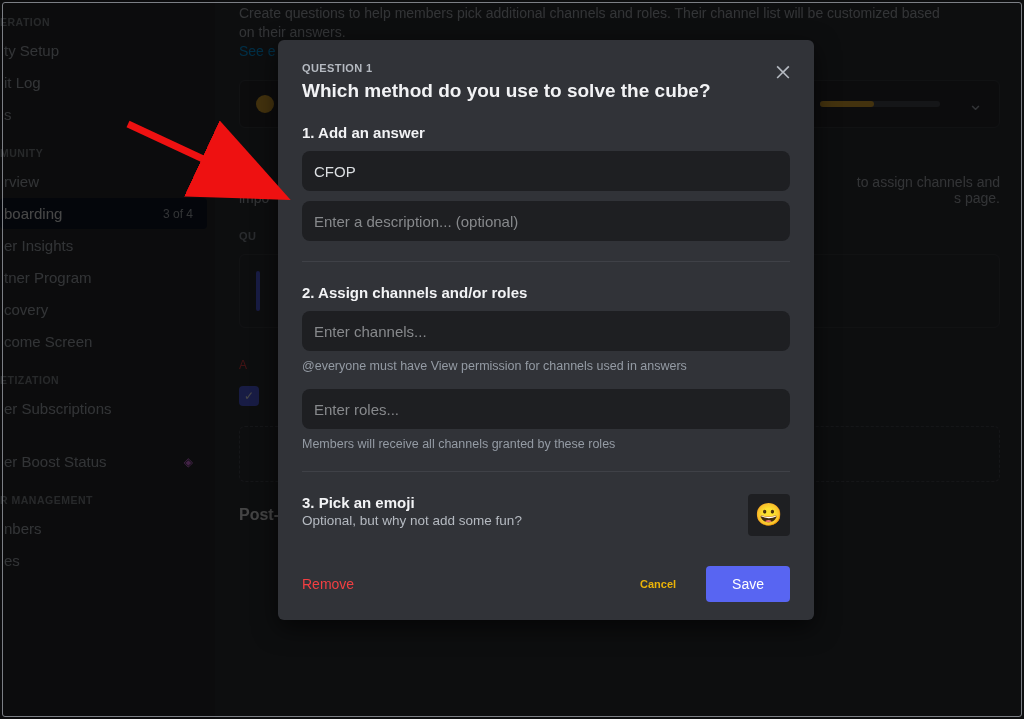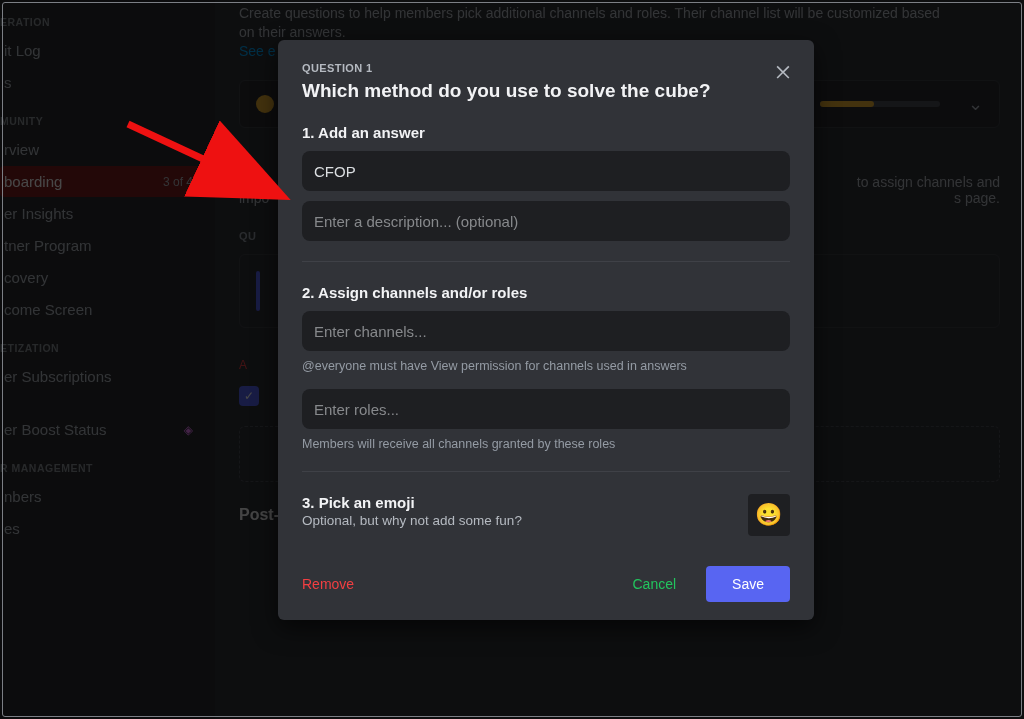--- a/index.html
+++ b/index.html
@@ -4,21 +4,21 @@
 <style>
   * { box-sizing: border-box; margin: 0; padding: 0; }
   html, body { width: 1024px; height: 719px; overflow: hidden; font-family: "gg sans", "Helvetica Neue", Arial, sans-serif; }
   body { background: #313338; position: relative; }
 
   
   .bg { position: absolute; inset: 0; background: #313338; display: flex; }
   .sidebar { width: 215px; background: #2b2d31; padding-top: 0; color: #949ba4; }
   .sidebar .cat { font-size: 10.5px; font-weight: 700; letter-spacing: .5px; color: #8e9297; padding: 16px 14px 6px 0; text-align: left; text-transform: uppercase; }
   .sidebar .item { font-size: 15px; padding: 7px 14px 7px 4px; color: #b5bac1; display: flex; justify-content: space-between; align-items: center; border-radius: 4px; margin: 1px 8px 1px 0; }
-  .sidebar .item.sel { background: #7f1d1d; color: #fff; }
+  .sidebar .item.sel { background: #0f172a; color: #fff; }
   .sidebar .pill { font-size: 12px; color: #b5bac1; }
   .sidebar .boost { color: #f47fff; font-size: 12px; }
 
   .main { flex: 1; padding: 0 24px; color: #b5bac1; position: relative; }
   .main .desc { font-size: 14px; color: #b5bac1; padding-top: 4px; line-height: 1.35; max-width: 720px; }
   .main .link { color: #00a8fc; font-size: 14px; }
   .banner { margin-top: 20px; background: #2b2d31; border: 1px solid #3f4147; border-radius: 6px; height: 48px; display: flex; align-items: center; padding: 0 16px; gap: 12px; }
   .banner .warn { width: 18px; height: 18px; background: #f0b232; border-radius: 50%; }
   .banner .prog { margin-left: auto; width: 120px; height: 6px; border-radius: 3px; background: #4e5058; position: relative; }
   .banner .prog::after { content: ""; position: absolute; left: 0; top: 0; bottom: 0; width: 45%; background: #f0b232; border-radius: 3px; }
@@ -48,34 +48,37 @@
   .modal .hr { border: none; border-top: 1px solid #3f4147; margin-top: 20px; }
   .modal .hint { font-size: 12.5px; color: #949ba4; margin-top: 8px; }
   .modal .emoji-row { display: flex; align-items: flex-start; justify-content: center; margin-top: 22px; }
   .modal .emoji-row .lbl { flex: 1; }
   .modal .emoji-row .lbl .t { font-size: 15px; font-weight: 600; color: #f2f3f5; }
   .modal .emoji-row .lbl .s { font-size: 13.5px; color: #b5bac1; margin-top: 2px; }
   .modal .emoji-btn { width: 42px; height: 42px; background: #1e1f22; border-radius: 4px; display: flex; align-items: center; justify-content: center; font-size: 22px; color: #dbdee1; cursor: pointer; }
   .modal .footer { display: flex; align-items: center; margin-top: 30px; gap: 12px; }
   .modal .remove { color: #f23f42; font-size: 14px; font-weight: 500; cursor: pointer; }
   .modal .spacer { flex: 1; }
-  .modal .cancel { color: #22c55e; font-size: 14px; font-weight: 400; padding: 10px 18px; cursor: pointer; background: transparent; border: none; }
+  .modal .cancel { color: #eab308; font-size: 11px; font-weight: 700; padding: 10px 18px; cursor: pointer; background: transparent; border: none; }
   .modal .save { background: #5865f2; color: #fff; font-size: 14px; font-weight: 500; padding: 10px 26px; border-radius: 4px; cursor: pointer; border: none; }
 
   
   .arrow { position: absolute; left: 120px; top: 112px; pointer-events: none; }
 
   .frame { position: absolute; inset: 2px; border: 1px solid #7c7f85; border-radius: 3px; pointer-events: none; }
 </style>
 </head>
 <body>
 
 <div class="bg">
   <div class="sidebar">
     <div class="cat">ERATION</div>
+    <div class="item">
+        <span>ty Setup</span>
+      </div>
     <div class="item">
         <span>it Log</span>
       </div>
     <div class="item">
         <span>s</span>
       </div>
 
     <div class="cat">MUNITY</div>
     <div class="item">
         <span>rview</span>

